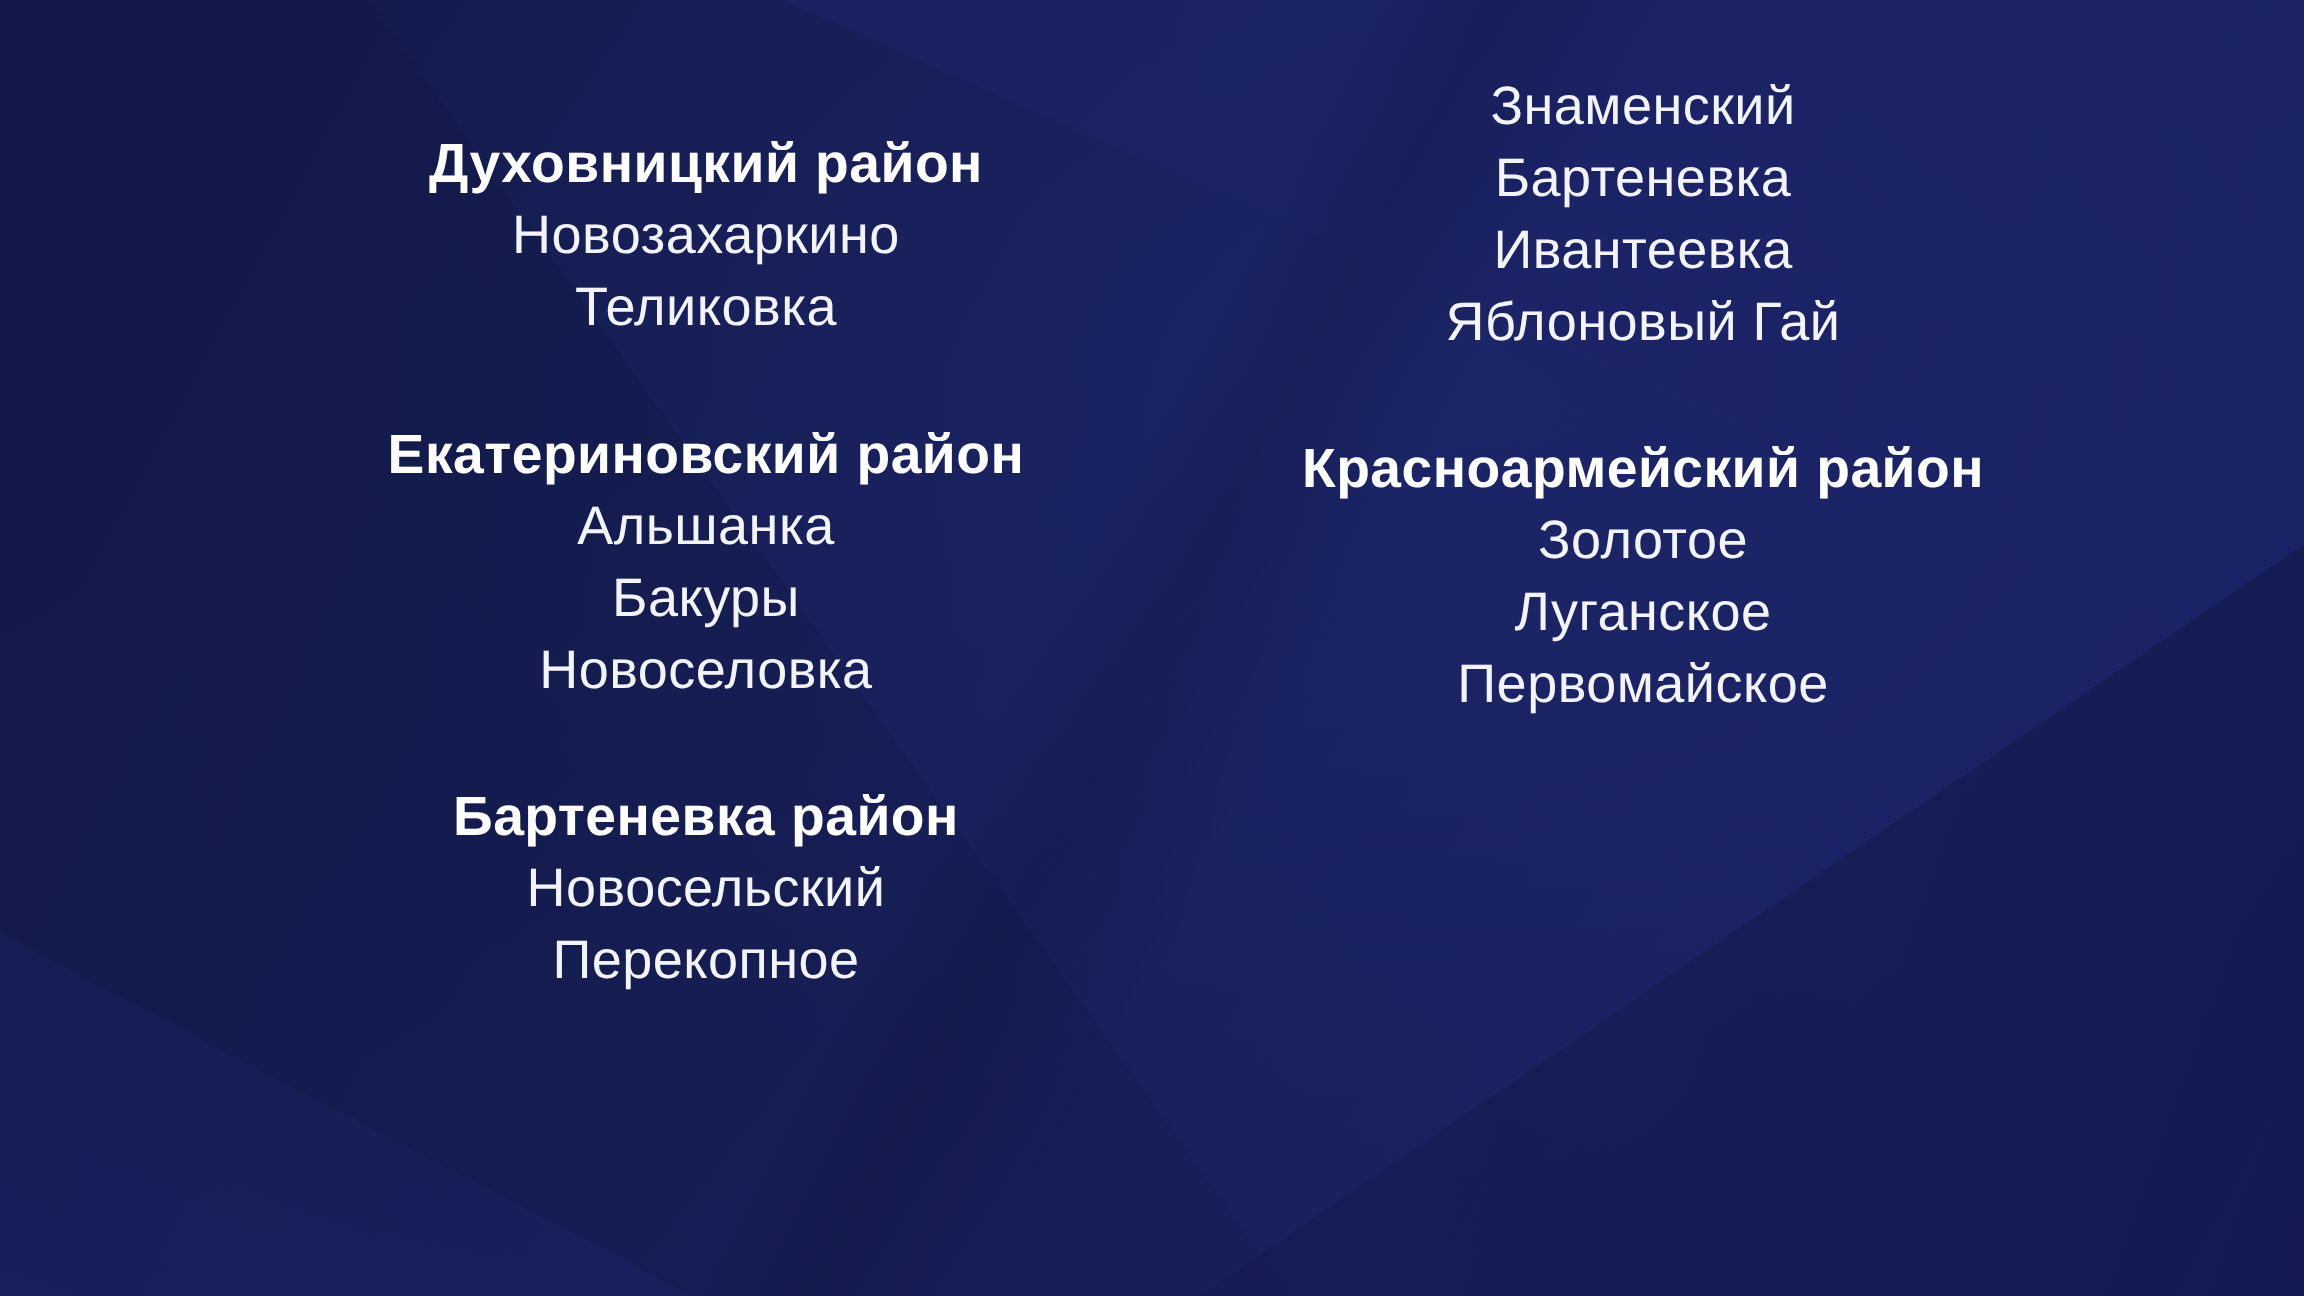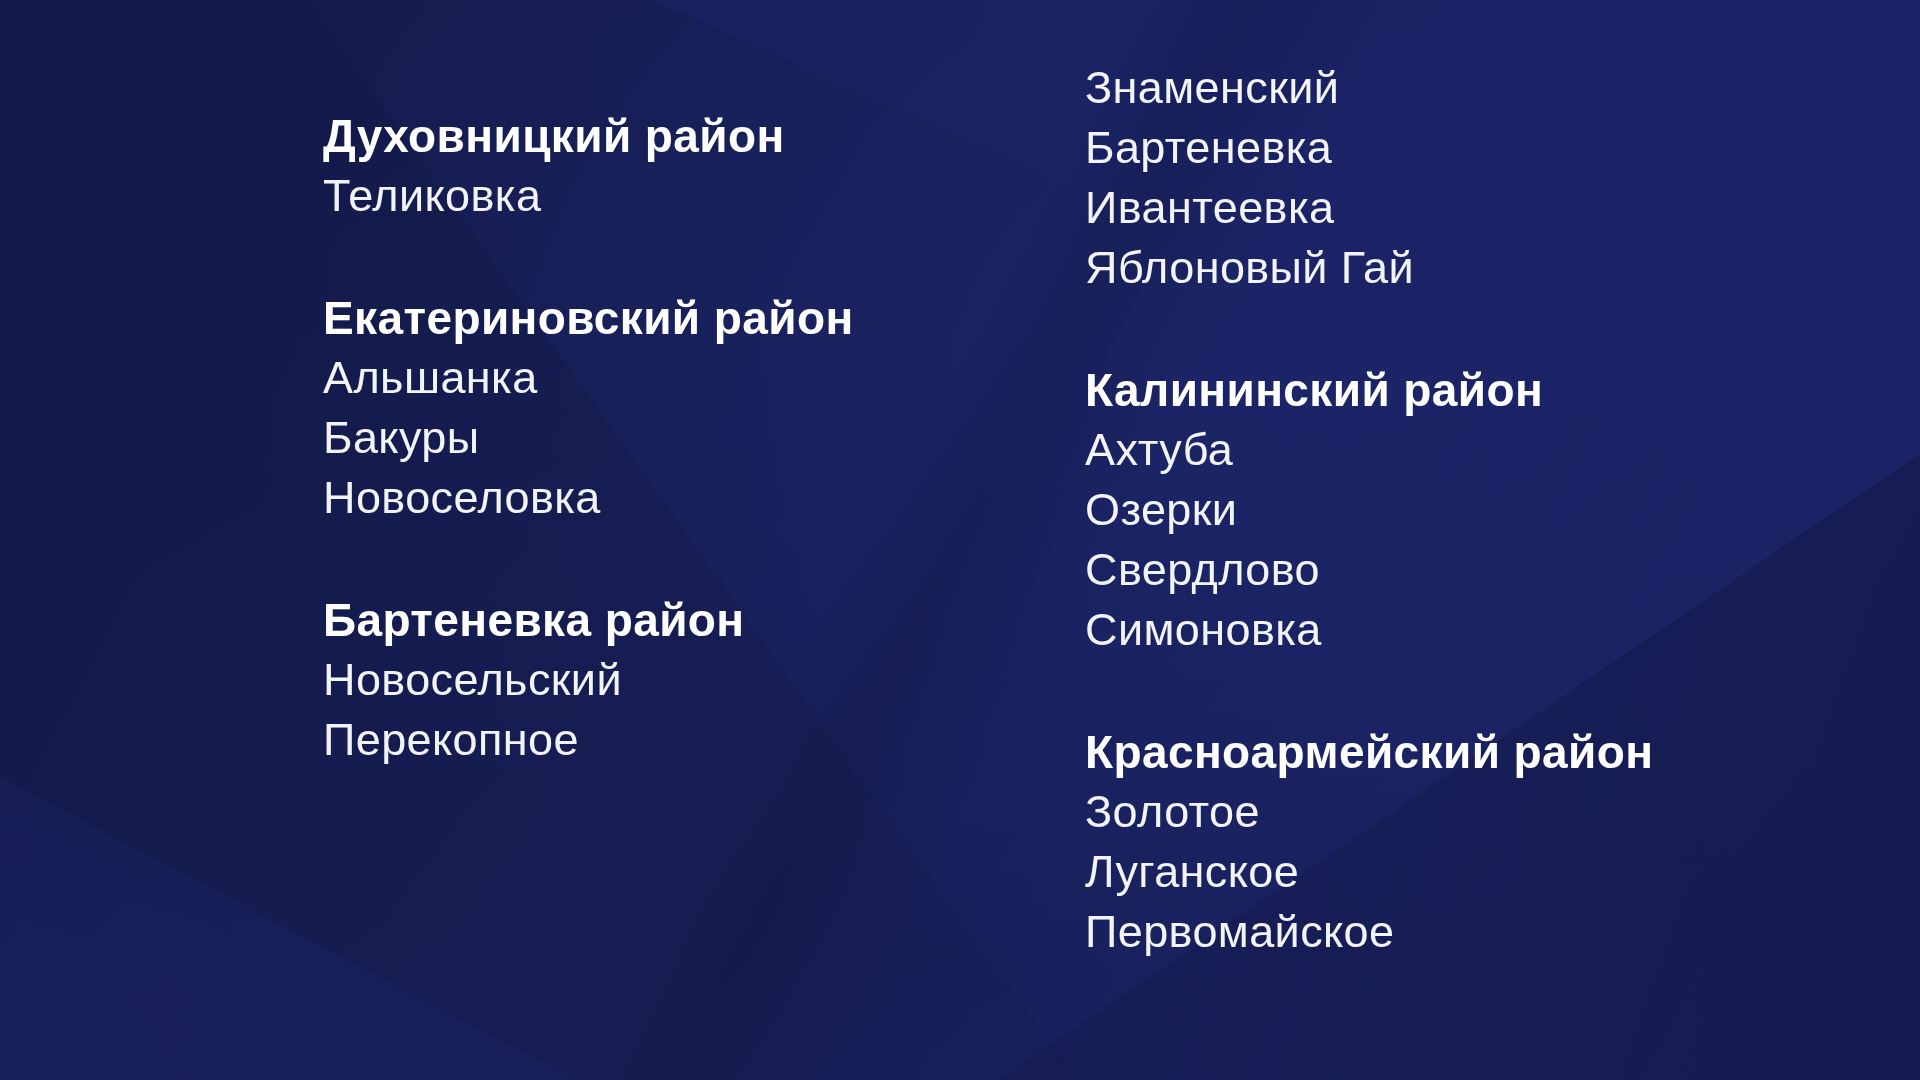--- a/index.html
+++ b/index.html
@@ -14,20 +14,21 @@
   body{
     width:1920px;height:1080px;overflow:hidden;
     background:var(--bg-base);
     font-family:"Liberation Sans","DejaVu Sans",sans-serif;
   }
   .slide{
     position:relative;width:1920px;height:1080px;overflow:hidden;
     background:
       radial-gradient(1600px 1100px at 62% 30%, rgba(40,52,140,0.25), rgba(0,0,0,0) 60%),
       linear-gradient(118deg, var(--bg-dark) 0%, var(--bg-base) 46%, var(--bg-light) 100%);
+    text-align: center;
   }
   .facet{position:absolute;inset:0;pointer-events:none;}
   .facet-left-dark{
     background:linear-gradient(150deg, var(--bg-dark), rgba(19,26,74,0));
     clip-path:polygon(0 0, 16% 0, 56% 100%, 0 100%);
     opacity:.85;
   }
   .facet-top-right{
     background:linear-gradient(205deg, var(--bg-light), rgba(27,35,103,0));
     clip-path:polygon(34% 0, 100% 0, 100% 52%);
@@ -67,20 +68,21 @@
 
   <div class="facet facet-left-dark"></div>
   <div class="facet facet-top-right"></div>
   <div class="facet facet-right-wedge"></div>
   <div class="facet facet-bottom-left"></div>
   <div class="facet facet-center-seam"></div>
 
   <div class="col col-left">
     <section class="group">
       <h2 class="district">Духовницкий район</h2>
+      <p class="settlement">Новозахаркино</p>
       <p class="settlement">Теликовка</p>
     </section>
 
     <section class="group">
       <h2 class="district">Екатериновский район</h2>
       <p class="settlement">Альшанка</p>
       <p class="settlement">Бакуры</p>
       <p class="settlement">Новоселовка</p>
     </section>
 
@@ -92,27 +94,20 @@
   </div>
 
   <div class="col col-right">
     <section class="group">
       <p class="settlement">Знаменский</p>
       <p class="settlement">Бартеневка</p>
       <p class="settlement">Ивантеевка</p>
       <p class="settlement">Яблоновый Гай</p>
     </section>
 
-    <section class="group">
-      <h2 class="district">Калининский район</h2>
-      <p class="settlement">Ахтуба</p>
-      <p class="settlement">Озерки</p>
-      <p class="settlement">Свердлово</p>
-      <p class="settlement">Симоновка</p>
-    </section>
 
     <section class="group">
       <h2 class="district">Красноармейский район</h2>
       <p class="settlement">Золотое</p>
       <p class="settlement">Луганское</p>
       <p class="settlement">Первомайское</p>
     </section>
   </div>
 
 </div>

